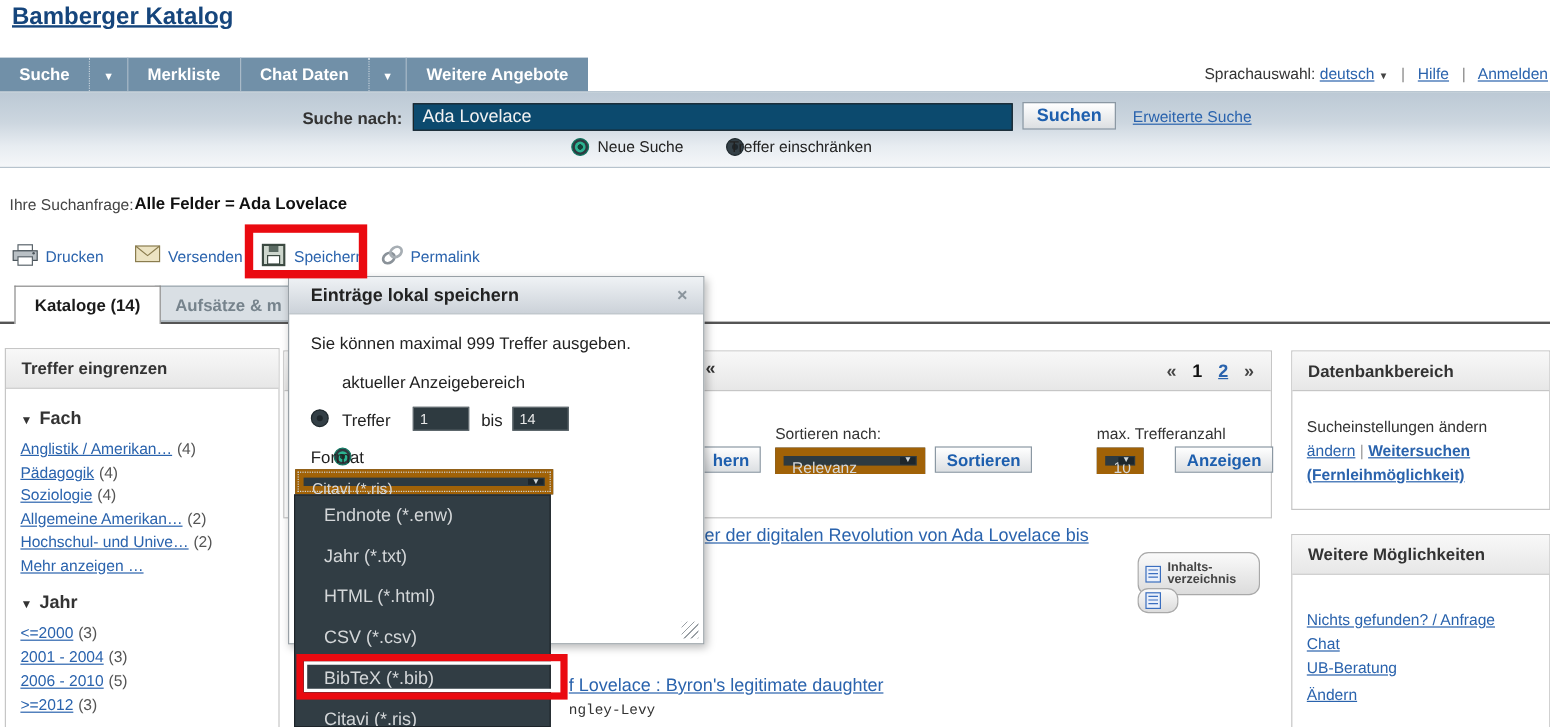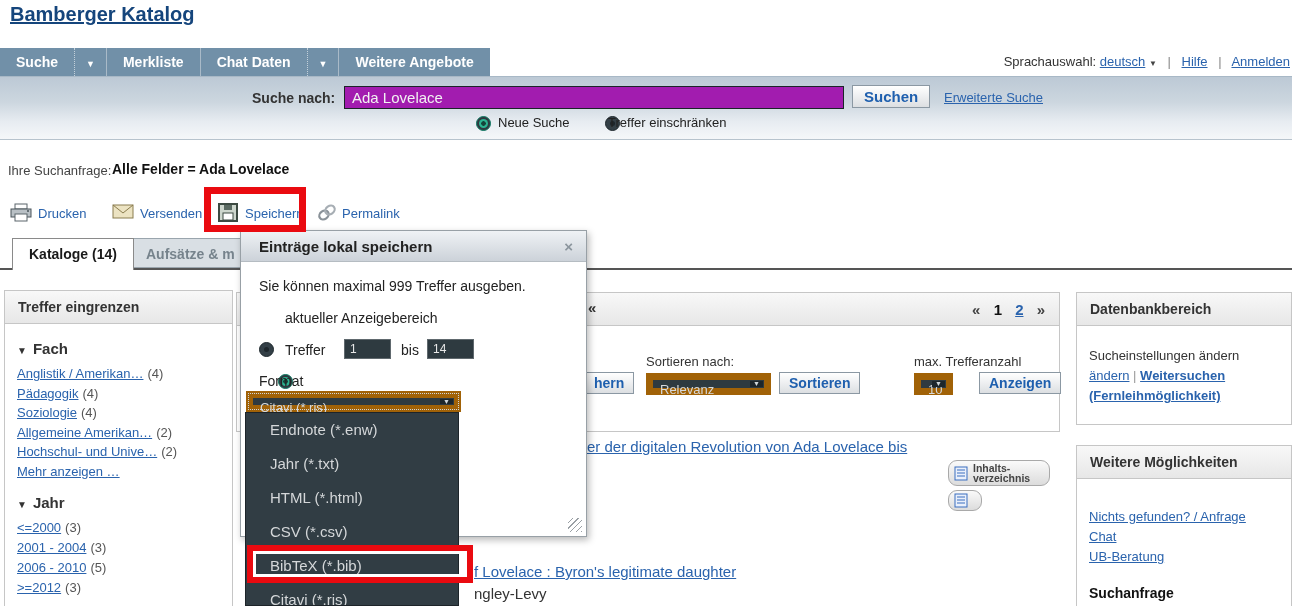--- a/index.html
+++ b/index.html
@@ -21,21 +21,21 @@
   .arrow-seg { padding:0 11px; border-left:1px dotted #c3d0da !important; }
   .navarrow { font-size:9px; color:#fff; }
   .lang { position:absolute; right:2px; top:6px; font-size:13px; color:#333; white-space:nowrap; }
   .lang .sep { color:#888; margin:0 7px; }
   .lang .arr { font-size:8px; color:#444; }
 
   
   .search-band { left:0; top:76px; width:1292px; height:64px; border-top:1px solid #a8b8c6; border-bottom:1px solid #b7c3cd;
     background:linear-gradient(180deg,#bcc9d5 0%,#ccd6df 40%,#e7ecf1 72%,#f5f7f9 100%); }
   .search-label { left:252px; top:90px; font-size:14px; font-weight:bold; color:#333; }
-  .search-input { left:344px; top:86px; width:500px; height:23px; background:#a21caf; border:1px solid #1b2429; color:#f2f2f2; font-size:15px; padding:0 7px; font-family:"Liberation Sans", sans-serif; }
+  .search-input { left:344px; top:86px; width:500px; height:23px; background:#0c4a6e; border:1px solid #1b2429; color:#f2f2f2; font-size:15px; padding:0 7px; font-family:"Liberation Sans", sans-serif; }
   .btn { display:inline-block; background:linear-gradient(#ffffff,#dcdfe2); border:1px solid #8b98a3; font-weight:bold; color:#1e5fae; font-size:14px; padding:2px 9px; cursor:pointer; font-family:"Liberation Sans", sans-serif; }
   .suchen-btn { left:852px; top:85px; font-size:15px; padding:2px 11px; }
   .adv-link { left:944px; top:90px; font-size:13px; }
   .radio { display:inline-block; width:15px; height:15px; border-radius:50%; background:#333f46; border:1px solid #1e282d; position:relative; vertical-align:middle; cursor:pointer; }
   .radio::after { content:""; position:absolute; inset:4px; border-radius:50%; background:#1d262b; }
   .radio.sel { border:1px solid #0f7a63; background:#2e3a40; }
   .radio.sel::after { inset:2px; background:radial-gradient(circle,#14443a 0 33%,#2bb391 38% 100%); }
   .radio-label { font-size:13px; color:#222; }
 
   
@@ -81,23 +81,23 @@
   .ctl-label { position:absolute; font-size:13px; color:#333; top:61px; }
   .darksel { position:absolute; top:80px; height:22px; background:#2e3a40; border:7px solid #a16207; color:#d6d9db; font-size:13px; line-height:20px; padding:0 16px 0 7px; cursor:pointer; }
   .darr { position:absolute; right:1px; top:1px; bottom:1px; width:13px; background:#1d262b; color:#cfd6da; font-size:7px; display:flex; align-items:center; justify-content:center; }
   .ctl-btn { position:absolute; top:79px; }
   .partial-btn { left:584px; top:372px; z-index:2; }
 
   
   .result-title { font-size:15px; }
   .pill { position:absolute; display:flex; align-items:center; gap:4px; border:1px solid #a9a9a9; border-radius:9px;
     background:linear-gradient(#fafafa,#dcdcdc); color:#444; font-weight:bold; cursor:pointer; z-index:2; }
-  .pill-toc { left:948px; top:460px; width:102px; height:26px; padding:1px 6px 1px 5px; font-size:10.5px; line-height:10px; }
+  .pill-toc { left:948px; top:460px; width:102px; height:36px; padding:1px 6px 1px 5px; font-size:10.5px; line-height:10px; }
   .pill-desc { left:948px; top:490px; height:21px; padding:1px 8px 1px 5px; font-size:11px; }
-  .author { font-size:15px; color:#333; }
+  .author { font-size:12px; color:#333;font-family:Liberation Mono, monospace; }
 
   
   .db-panel { left:1076px; top:292px; width:216px; height:133px; }
   .db-body { padding:20px 12px 0 12px; font-size:13px; color:#333; line-height:20px; }
   .bold-link { font-weight:bold; }
   .more-panel { left:1076px; top:445px; width:216px; height:175px; }
   .more-body { padding:28px 12px 0 12px; font-size:13px; line-height:20px; }
   .subheading { font-size:14px; font-weight:bold; color:#111; margin-top:16px; }
 
   
@@ -294,21 +294,20 @@
     </div>
   </div>
 
   
   <div class="panel more-panel">
     <div class="panel-head">Weitere Möglichkeiten</div>
     <div class="more-body">
       <div><a>Nichts gefunden? / Anfrage</a></div>
       <div><a>Chat</a></div>
       <div><a>UB-Beratung</a></div>
-      <div class="subheading">Suchanfrage</div>
       <a class="partial-link-clip">Ändern</a>
     </div>
   </div>
 
   
   <div class="abs dialog">
     <div class="dialog-head">
       <span>Einträge lokal speichern</span>
       <span class="dialog-close">×</span>
     </div>

